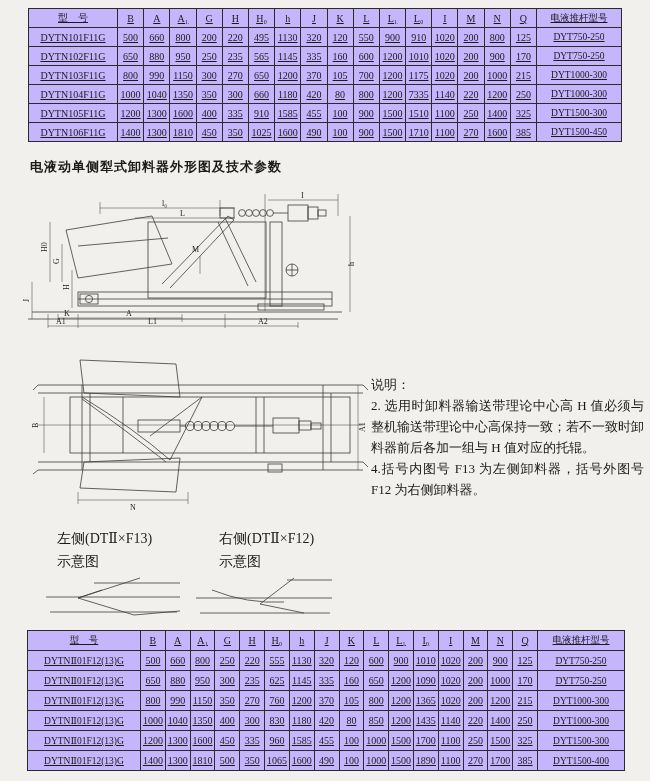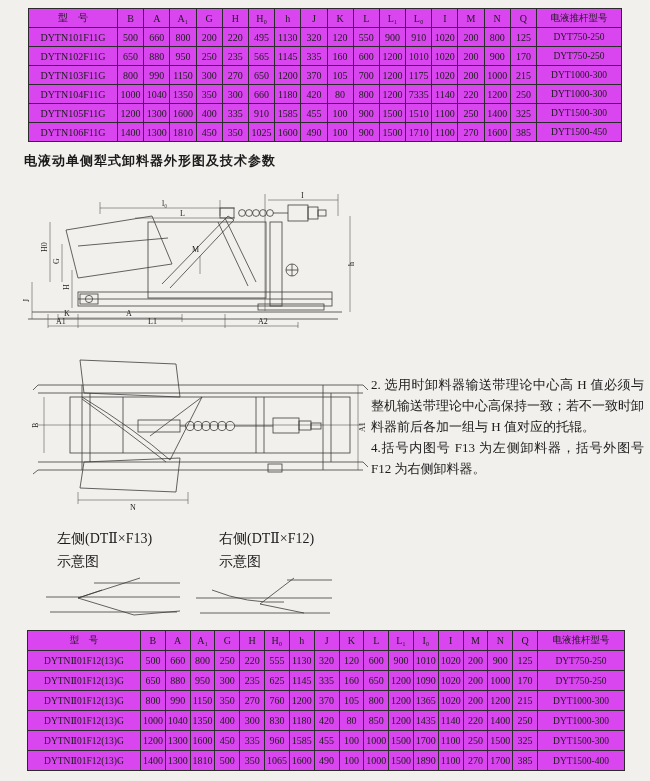--- a/index.html
+++ b/index.html
@@ -7,39 +7,40 @@
     width:650px;height:781px;position:relative;
     background:#f2f0ec;
     font-family:"Liberation Serif","DejaVu Serif","DejaVu Sans",serif;
     color:#1b1b1b;overflow:hidden;
   }
   .page{position:absolute;inset:0;}
 
   
   .spec-table{
     position:absolute;border-collapse:collapse;table-layout:fixed;
-    background:#d946ef;
+    background:#c4b5fd;
+    text-decoration:underline;
   }
   .spec-table th,.spec-table td{
     border:1px solid #2b2b2b;font-weight:normal;text-align:center;
     padding:0 1px;font-size:10px;white-space:nowrap;overflow:hidden;
     font-family:"Liberation Serif","DejaVu Serif","DejaVu Sans",serif;
   }
   .t-top{left:28px;top:8px;width:594px;}
   .t-top th,.t-top td{height:18px;}
   .t-top th:first-child,.t-top td:first-child{width:86px;}
   .t-top th:last-child,.t-top td:last-child{width:82px;font-size:9.5px;}
   .t-bottom{left:27px;top:630px;width:598px;}
   .t-bottom th,.t-bottom td{height:19px;}
   .t-bottom th:first-child,.t-bottom td:first-child{width:110px;font-size:9.5px;}
   .t-bottom th:last-child,.t-bottom td:last-child{width:84px;font-size:9.5px;}
 
   
   .heading{
-    position:absolute;left:24px;top:152px;margin:0;
+    position:absolute;left:24px;top:152px;margin:6px;
     font-family:"Liberation Sans","DejaVu Sans",sans-serif;
     font-size:13px;font-weight:bold;letter-spacing:1px;
   }
 
   
   .notes{position:absolute;left:371px;top:374px;width:273px;font-size:13px;line-height:1.62;}
   .notes p{margin:0;text-align:justify;}
   .notes .notes-title{text-align:left;}
 
   
@@ -310,20 +311,21 @@
       <path d="M60,140 V152 M170,140 V152 M60,148 H170"></path>
     </g>
     <g class="dim-label">
       <text x="20" y="76" transform="rotate(-90 20 76)">B</text>
       <text x="347" y="80" transform="rotate(-90 347 80)">A1</text>
       <text x="112" y="158">N</text>
     </g>
   </svg>
 
   <div class="notes">
+    <p class="notes-title">说明：</p>
     <p>2. 选用时卸料器输送带理论中心高 H 值必须与整机输送带理论中心高保持一致；若不一致时卸料器前后各加一组与 H 值对应的托辊。</p>
     <p>4.括号内图号 F13 为左侧卸料器，括号外图号 F12 为右侧卸料器。</p>
   </div>
 
   <div class="schem-label left">
     <div>左侧(DTⅡ×F13)</div>
     <div>示意图</div>
   </div>
   <div class="schem-label right">
     <div>右侧(DTⅡ×F12)</div>

